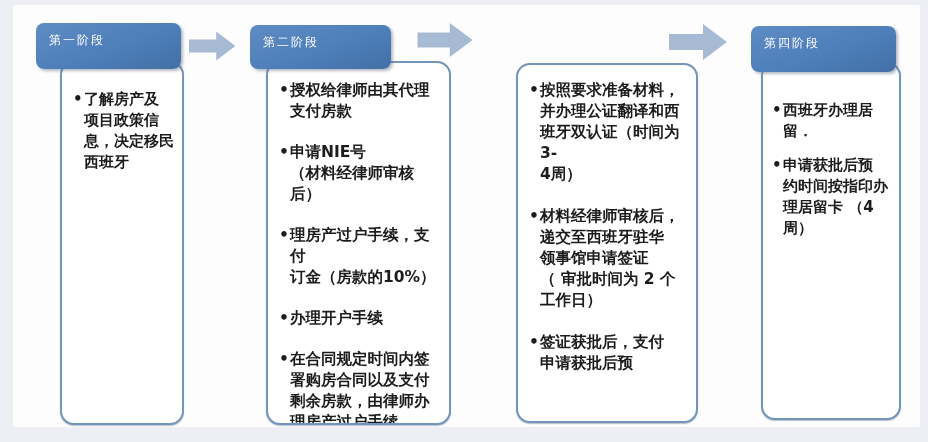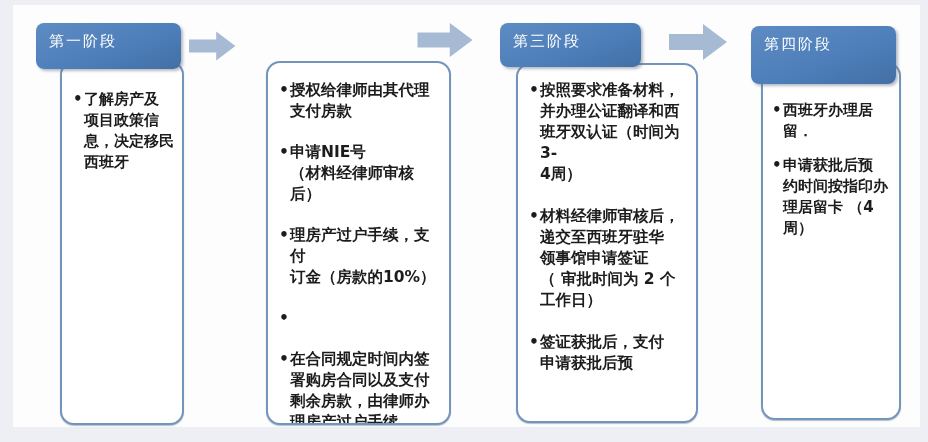--- a/index.html
+++ b/index.html
@@ -4,40 +4,40 @@
 <style>
   :root{
     --c-bg:#edeff4; --c-canvas:#fdfdfe; --c-tab:#4e7fba; --c-tab2:#426fa5;
     --c-tabtext:#ffffff; --c-border:#7495ba; --c-arrow:#a7bad4; --c-text:#1c1c1c;
   }
   *{box-sizing:border-box;margin:0;padding:0}
   html,body{width:928px;height:442px;overflow:hidden}
   body{font-family:"DejaVu Sans","Liberation Sans",sans-serif;background:var(--c-bg);position:relative}
   .canvas{position:absolute;left:13px;top:5px;right:8px;bottom:15px;background:var(--c-canvas)}
   .stage-tab{position:absolute;z-index:3;background:linear-gradient(160deg,#5e8bc3 0%,var(--c-tab) 55%,var(--c-tab2) 100%);
-    border-radius:8px;color:var(--c-tabtext);font-size:15px;letter-spacing:2px;
+    border-radius:8px;color:var(--c-tabtext);font-size:12px;letter-spacing:2px;
     padding:9px 0 11px 13px;box-shadow:2px 2px 3px rgba(90,105,125,.45)}
   .stage-body{position:absolute;z-index:2;background:#fff;border:2px solid var(--c-border);
     border-radius:14px;box-shadow:0 1px 1px rgba(110,130,155,.5);overflow:hidden}
   .item{display:flex;align-items:flex-start;color:var(--c-text);font-weight:bold}
   .bullet{flex:0 0 11px;line-height:inherit}
   .itext{white-space:pre-line;line-height:inherit}
   
   #tab1{left:23px;top:18px;width:145px;height:46px}
   #body1{left:47px;top:56px;width:124px;height:364px;padding:26px 6px 0 11px;font-size:15px;line-height:21px}
   
   #tab2{left:237px;top:20px;width:141px;height:44px}
   #body2{left:253px;top:56px;width:185px;height:364px;padding:17px 5px 0 11px;font-size:15.5px;line-height:21px}
   #body2 .item{margin-bottom:20px}
   
   #tab3{left:487px;top:18px;width:141px;height:44px}
   #body3{left:503px;top:58px;width:182px;height:360px;padding:15px 4px 0 11px;font-size:15.5px;line-height:21px}
   #body3 .item{margin-bottom:21px}
   
-  #tab4{left:738px;top:21px;width:145px;height:58px}
+  #tab4{left:738px;top:21px;width:145px;height:46px}
   #body4{left:748px;top:57px;width:140px;height:358px;padding:36px 3px 0 9px;font-size:15px;line-height:21px}
   #body4 .item{margin-bottom:13px}
   .arrow{position:absolute;z-index:1}
   .arrow polygon{fill:var(--c-arrow)}
   #arrow1{left:176px;top:22px}
   #arrow2{left:404px;top:16px}
   #arrow3{left:654px;top:17px}
 </style>
 </head>
 <body>
@@ -54,55 +54,56 @@
 项目政策信
 息，决定移民
 西班牙</span>
     </div>
   </div>
 
   <svg class="arrow" id="arrow1" width="48" height="38" viewBox="0 0 60 40">
     <polygon points="0,12 34,12 34,2 58,20 34,38 34,28 0,28"></polygon>
   </svg>
 
+  <div class="stage-tab" id="tab2">
+    <span>第二阶段</span>
+  </div>
   <div class="stage-body" id="body2">
     <div class="item">
       <span class="bullet">•</span>
       <span class="itext">授权给律师由其代理
 支付房款</span>
     </div>
     <div class="item">
       <span class="bullet">•</span>
       <span class="itext">申请NIE号
 （材料经律师审核后）</span>
     </div>
     <div class="item">
       <span class="bullet">•</span>
       <span class="itext">理房产过户手续，支付
 订金（房款的10%）</span>
     </div>
     <div class="item">
       <span class="bullet">•</span>
+      <span class="itext">办理开户手续</span>
     </div>
     <div class="item">
       <span class="bullet">•</span>
       <span class="itext">在合同规定时间内签
 署购房合同以及支付
 剩余房款，由律师办
 理房产过户手续</span>
     </div>
   </div>
 
   <svg class="arrow" id="arrow2" width="58" height="38" viewBox="0 0 60 40">
     <polygon points="0,12 34,12 34,2 58,20 34,38 34,28 0,28"></polygon>
   </svg>
 
-  <div class="stage-tab" id="tab3">
-    <span>第三阶段</span>
-  </div>
   <div class="stage-body" id="body3">
     <div class="item">
       <span class="bullet">•</span>
       <span class="itext">按照要求准备材料，
 并办理公证翻译和西
 班牙双认证（时间为3-
 4周）</span>
     </div>
     <div class="item">
       <span class="bullet">•</span>

